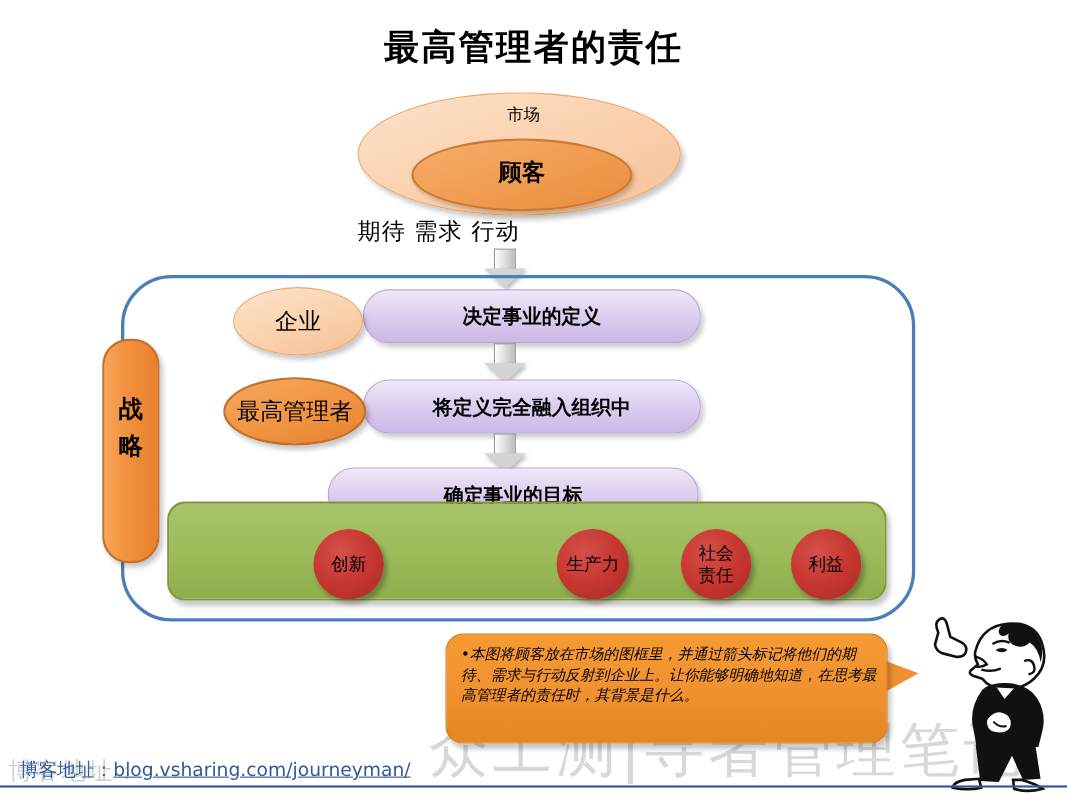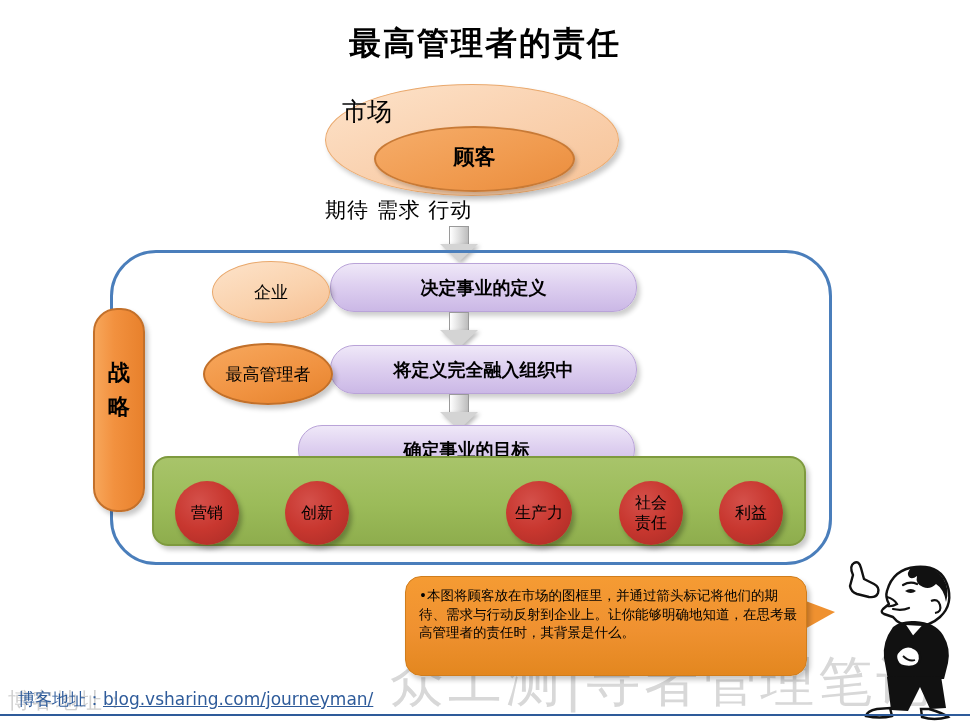--- a/index.html
+++ b/index.html
@@ -24,22 +24,22 @@
 
   
   .ellipse-market{
     position:absolute;left:325px;top:84px;width:292px;height:110px;
     border-radius:50%;
     background:linear-gradient(160deg,#fde3ca 0%,#fad3b2 45%,#f6c296 100%);
     border:1px solid #e9a86c;
     box-shadow:3px 4px 5px rgba(0,0,0,0.22);
   }
   .ellipse-market .lbl{
-    position:absolute;left:16px;top:10px;width:100%;
-    font-size:25px;color:#000;
+    position:absolute;left:4px;top:10px;width:100%;
+    text-align:center;font-size:15px;color:#000;
   }
   .ellipse-customer{
     position:absolute;left:374px;top:126px;width:197px;height:62px;
     border-radius:50%;
     background:linear-gradient(160deg,#f6ad6a 0%,#f09a4e 60%,#ea8c3c 100%);
     border:2px solid #c87a36;
     box-shadow:2px 3px 4px rgba(0,0,0,0.20);
   }
   .ellipse-customer .lbl{
     position:absolute;left:0;top:15px;width:100%;
@@ -106,21 +106,21 @@
   }
 
   
   .role-ellipse{
     position:absolute;border-radius:50%;
     box-shadow:3px 4px 5px rgba(0,0,0,0.22);
   }
   .role-ellipse .lbl{
     position:absolute;left:0;top:0;width:100%;height:100%;
     display:flex;align-items:center;justify-content:center;
-    font-size:17px;color:#000;
+    font-size:21px;color:#000;
   }
   .role-light{
     background:linear-gradient(160deg,#fde3ca 0%,#fad2ad 55%,#f6bf92 100%);
     border:1px solid #e9a86c;
   }
   .role-dark{
     background:linear-gradient(160deg,#f7a85e 0%,#f09240 60%,#e5822c 100%);
     border:2px solid #c2702a;
   }
 
@@ -148,21 +148,21 @@
   
   .callout{
     position:absolute;left:405px;top:576px;width:400px;height:98px;
     border-radius:16px;
     background:linear-gradient(180deg,#f59b33 0%,#ef9130 55%,#e3871f 100%);
     border:1px solid #d07d1c;
     box-shadow:3px 4px 5px rgba(0,0,0,0.22);
   }
   .callout .txt{
     position:absolute;left:13px;top:9px;width:378px;
-    font-size:13.5px;line-height:18.5px;color:#000;
+    font-size:13.5px;line-height:18.5px;color:#000;font-style:italic;
   }
   .callout-tail{
     position:absolute;left:803px;top:600px;width:0;height:0;
     border-top:12px solid transparent;
     border-bottom:18px solid transparent;
     border-left:32px solid #ef9130;
   }
 
   
   .wm-big{
@@ -239,26 +239,20 @@
     <div class="shaft"></div>
     <div class="head"></div>
   </div>
 
   <div class="purple-bar" style="left:298px;top:425px;width:335px;">
     <div class="lbl">确定事业的目标</div>
   </div>
 
   <div class="green-box"></div>
 
-  <div class="red-circle" style="left:175px;width:64px;height:64px;">
-    <div class="lbl">
-      <span>营销</span>
-      <span></span>
-    </div>
-  </div>
   <div class="red-circle" style="left:285px;width:64px;height:64px;">
     <div class="lbl">
       <span>创新</span>
       <span></span>
     </div>
   </div>
   <div class="red-circle" style="left:506px;width:66px;height:64px;">
     <div class="lbl">
       <span>生产力</span>
       <span></span>

